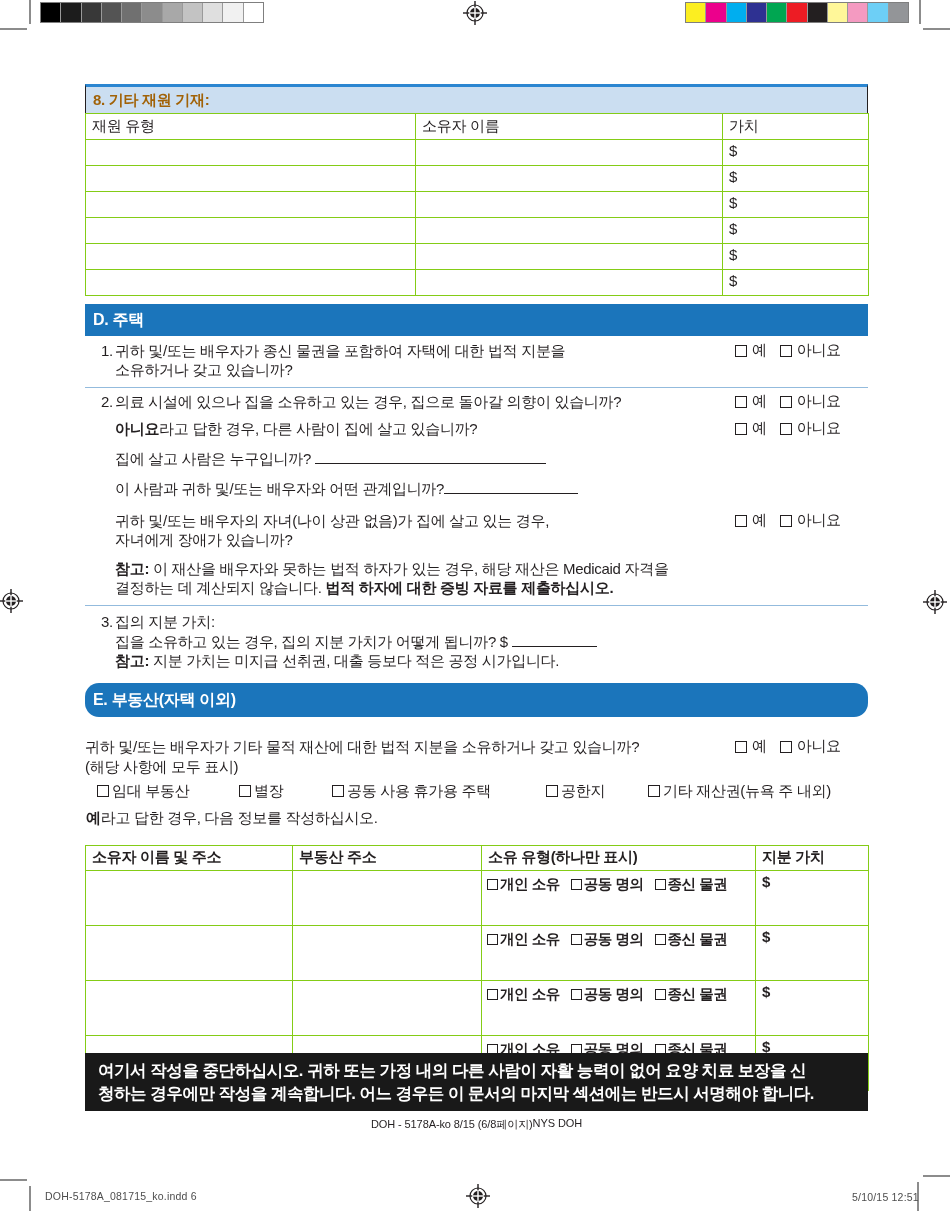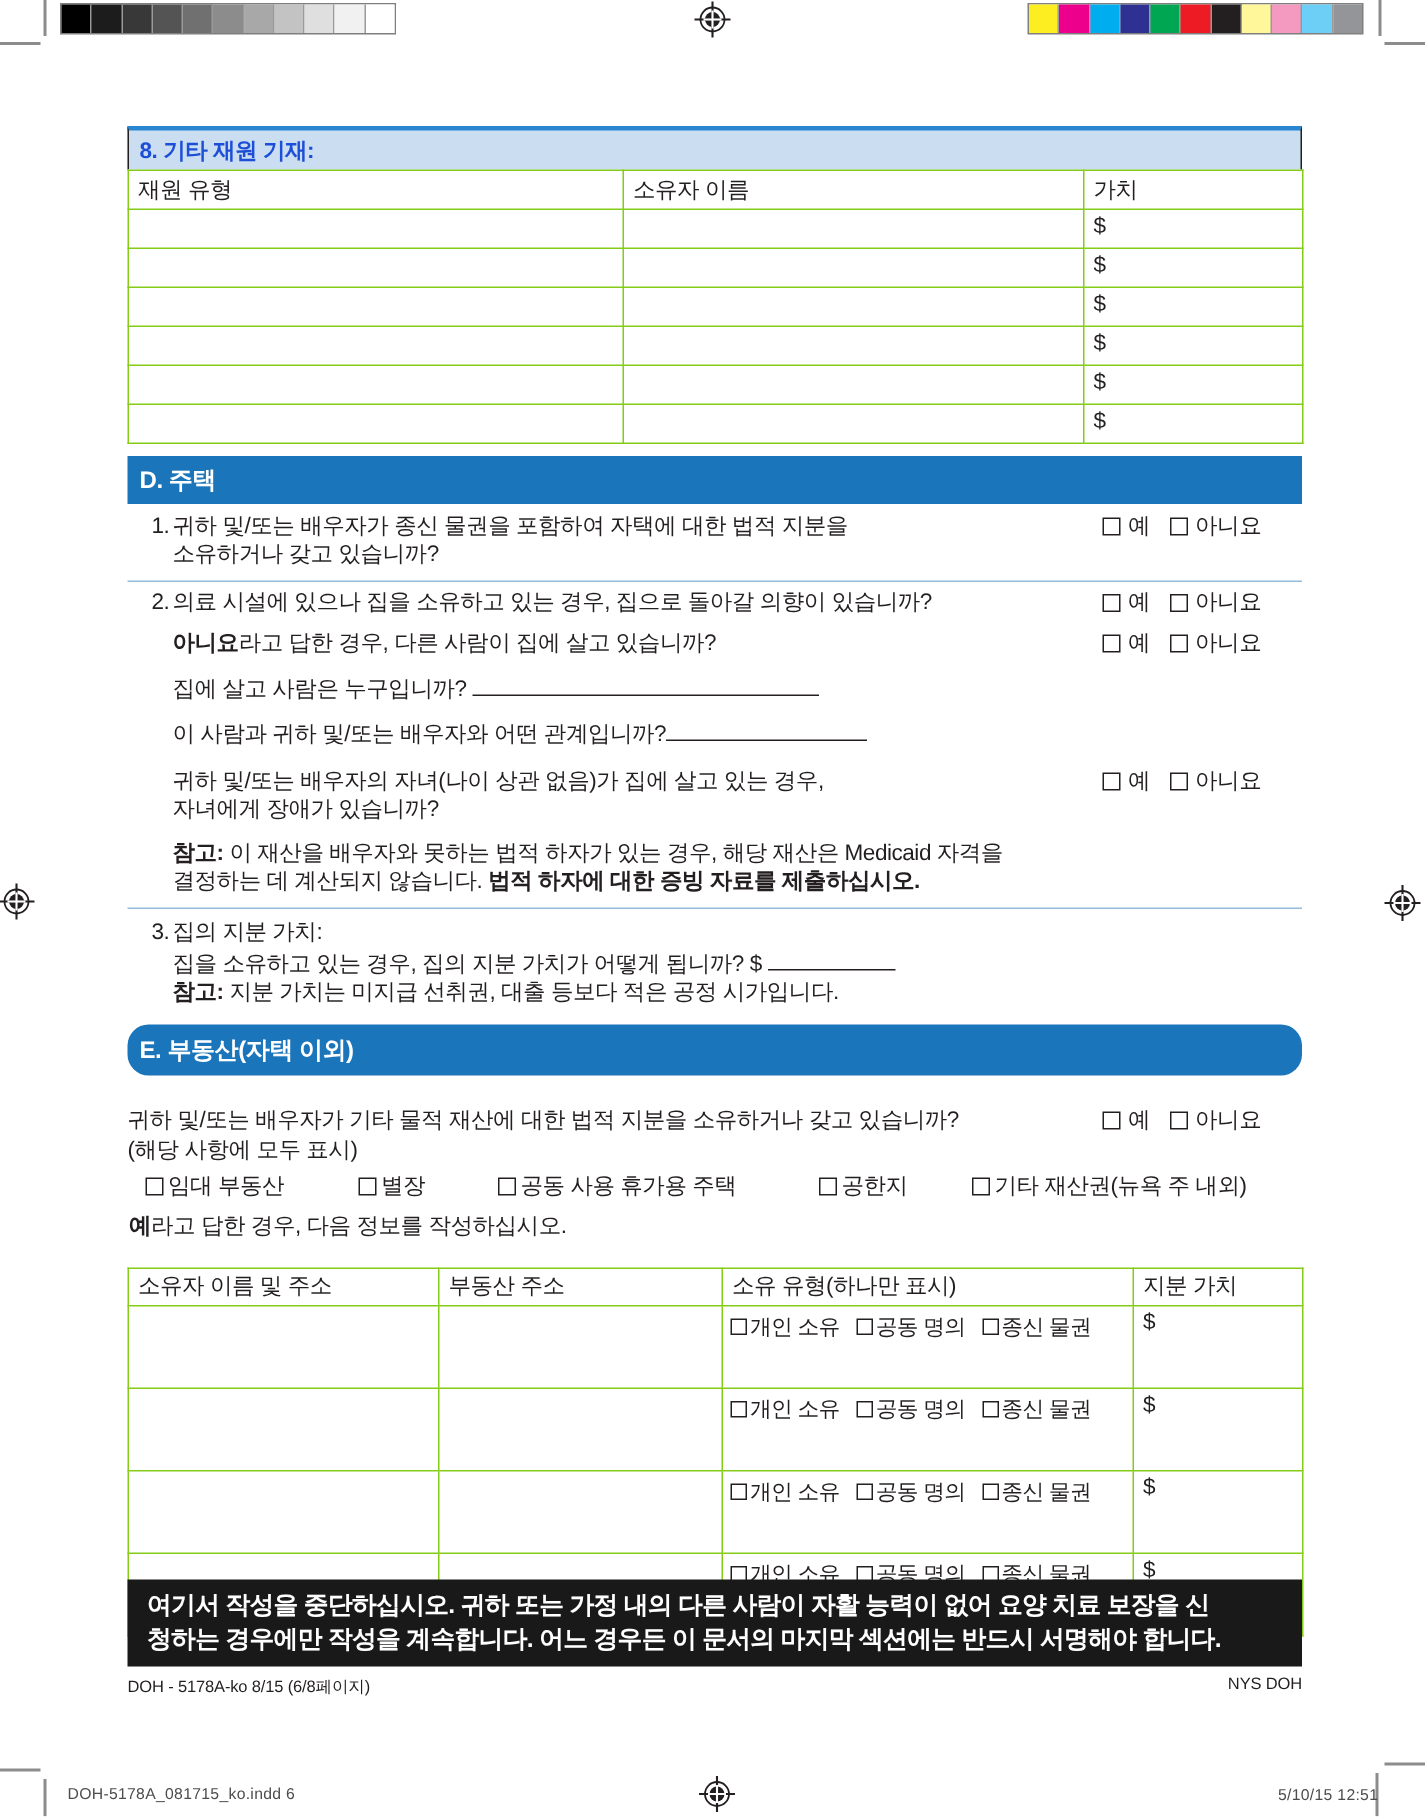--- a/index.html
+++ b/index.html
@@ -18,21 +18,21 @@
   .calbar .swatch { flex:1 1 auto; border-right:1px solid #9a9a9a; }
   .calbar .swatch:last-child { border-right:none; }
   .cropmark { background:#8c8c8c; }
   .regmark { width:26px; height:26px; }
 
   
   .band { background:#1b75bb; color:#ffffff; font-weight:700; font-size:16px;
           display:flex; align-items:center; padding-left:8px; letter-spacing:-0.3px; }
   .sec8-band { background:#cbdef1; border-top:3px solid #2b86d1; border-left:1px solid #231f20;
           border-right:1px solid #231f20; font-weight:700; font-size:15px;
-          display:flex; align-items:center; padding-left:7px; color:#1d4ed8; letter-spacing:-0.3px; }
+          display:flex; align-items:center; padding-left:7px; color:#a16207; letter-spacing:-0.3px; }
 
   
   table { border-collapse:collapse; table-layout:fixed; }
   td { border:1px solid #84cc16; font-size:15px; letter-spacing:-0.3px;
        vertical-align:top; padding:2px 6px; overflow:hidden; }
   .r26 { height:26px; } .r25 { height:25px; } .r45 { height:55px; }
   .hdr td { vertical-align:middle; padding-top:1px; }
   .own-cell { font-size:14.5px; letter-spacing:-0.45px; white-space:nowrap; padding:4px 4px 0 5px; }
 
   
@@ -48,21 +48,21 @@
   
   .q { left:101px; display:flex; width:640px; }
   .qnum { width:14px; flex:none; }
   .sub { left:115px; width:600px; }
   .divider { left:85px; width:783px; height:1px; background:#93bbdd; }
 
   
   .banner { left:85px; top:1053px; width:783px; height:58px; background:#191919; color:#ffffff;
             font-weight:700; font-size:16.5px; line-height:23px; letter-spacing:-0.45px;
             padding:6px 8px 0 13px; }
-  .footer { left:85px; top:1117px; width:783px; display:flex; justify-content:space-between;
+  .footer { left:85px; top:1117px; width:783px; display:flex; justify-content:center;
             font-size:11px; letter-spacing:-0.1px; }
   .printinfo { font-size:10.5px; color:#4d4d4d; letter-spacing:0.2px; }
 </style>
 </head>
 <body>
 
 <div class="page">
 
   <div class="abs calbar" style="left:40px; top:2px;">
       <div class="swatch" style="background: rgb(0, 0, 0);"></div>
@@ -308,21 +308,21 @@
     <span class="opt abs" style="left:461px; gap:3px;">
         <span class="cb"></span>
         <span>공한지</span>
       </span>
     <span class="opt abs" style="left:563px; gap:3px;">
         <span class="cb"></span>
         <span>기타 재산권(뉴욕 주 내외)</span>
       </span>
   </div>
 
-  <table class="abs" style="left:85px; top:845px; width:783px;">
+  <table class="abs" style="left:85px; top:845px; width:783px;font-weight:bold;">
     <colgroup>
         <col style="width:207px">
         <col style="width:189px">
         <col style="width:274px">
         <col style="width:113px">
       </colgroup>
     <tbody>
         <tr class="hdr r25">
       <td>소유자 이름 및 주소</td>
       <td>부동산 주소</td>

